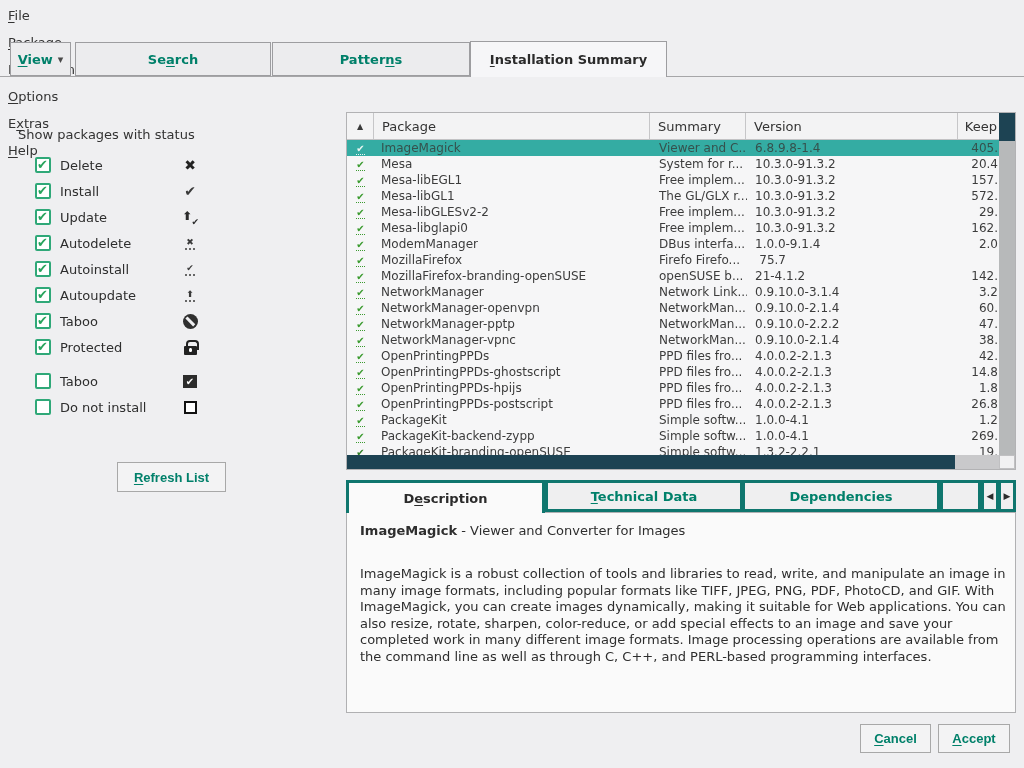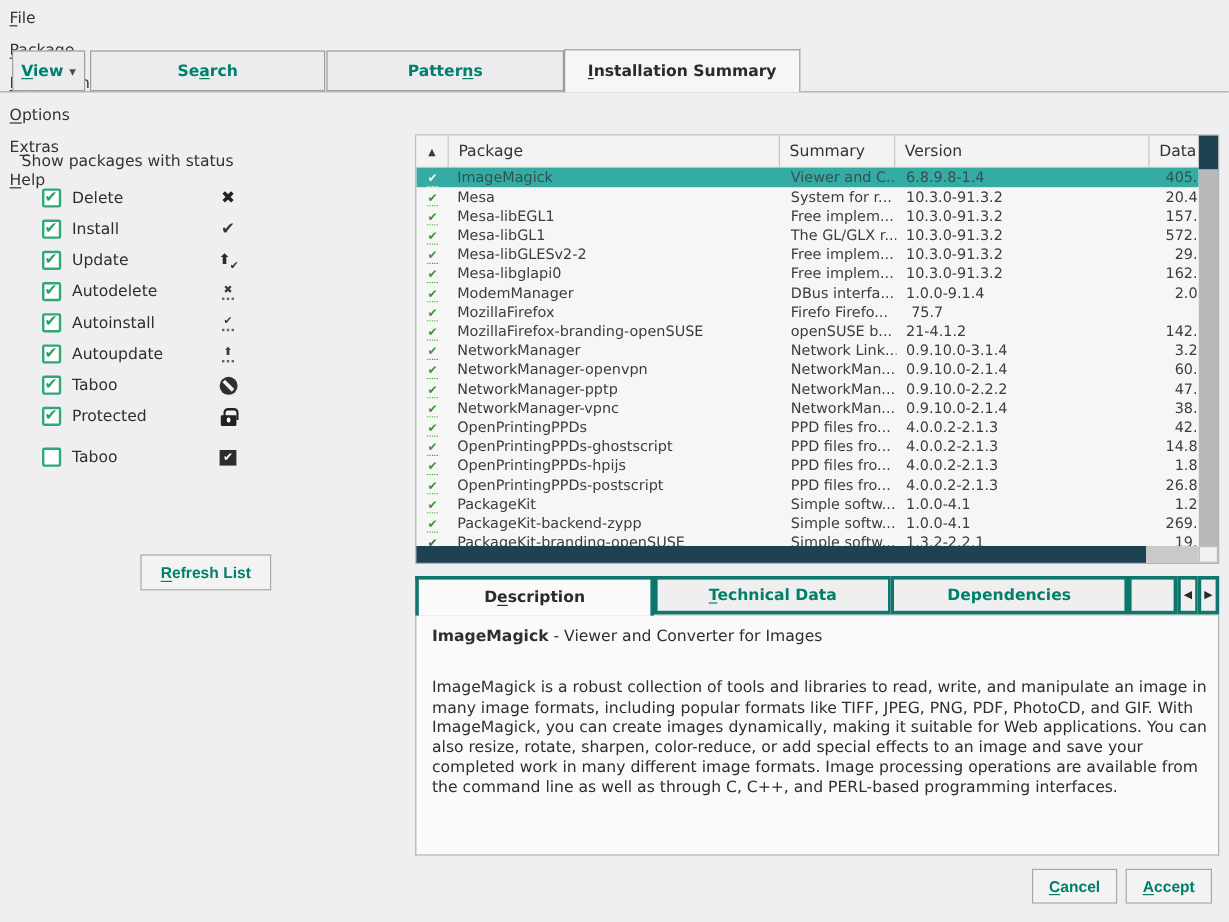--- a/index.html
+++ b/index.html
@@ -241,35 +241,42 @@
         <span class="ic-lock"></span>
       </span>
   </div>
   <div class="status-item gap-above">
     <span class="cb"></span>
     <span class="s-label">Taboo</span>
     <span class="s-icon">
         <span class="ic-keep">✔</span>
       </span>
   </div>
+  <div class="status-item">
+    <span class="cb"></span>
+    <span class="s-label">Do not install</span>
+    <span class="s-icon">
+        <span class="ic-empty"></span>
+      </span>
+  </div>
 </div>
 
 <button class="refresh-btn">
   <span><u>R</u><span>efresh List</span></span>
 </button>
 
 <div class="pkg-table">
   <div class="pkg-header">
     <div class="hc hc-sort">
         <span>▲</span>
       </div>
     <div class="hc hc-package">Package</div>
     <div class="hc hc-summary">Summary</div>
     <div class="hc hc-version">Version</div>
-    <div class="hc hc-size">Data</div>
+    <div class="hc hc-size">Keep</div>
   </div>
   <div class="rows">
   <div class="pkg-row" data-icon="autoinstall">
     <span class="pc pc-icon"><span class="rg">✔</span></span>
     <span class="pc pc-package">ImageMagick</span>
     <span class="pc pc-summary">Viewer and C...</span>
     <span class="pc pc-version">6.8.9.8-1.4</span>
     <span class="pc pc-size">405.</span>
   </div>
 

